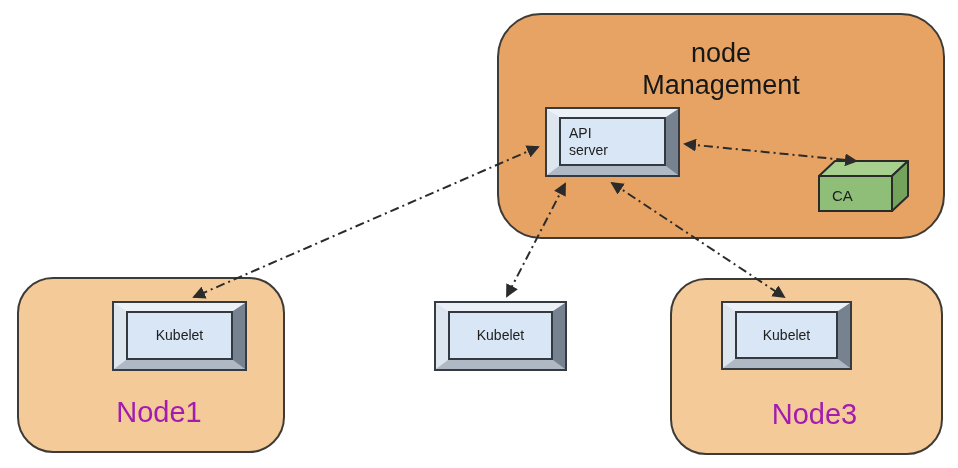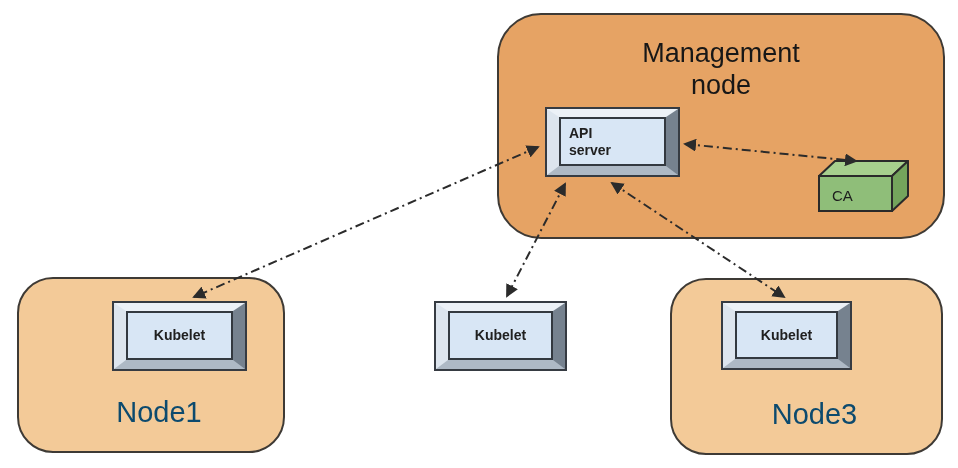--- a/index.html
+++ b/index.html
@@ -38,30 +38,29 @@
     text-align: center;
     font-size: 27px;
     line-height: 32px;
     color: #171717;
   }
   .worker-label {
     position: absolute;
     left: 16px; right: 0; bottom: 22px;
     text-align: center;
     font-size: 29px;
-    color: #0c4a6e;
+    color: #a21caf;
   }
 
   
   .box3d {
     position: absolute;
     box-sizing: border-box;
     border: 2px solid #363b42;
     background: #aab4c1;
-    font-weight: bold;
   }
   .box3d .bevel {
     width: 100%; height: 100%;
     box-sizing: border-box;
     border-style: solid;
     border-width: 8px 12px 9px 12px;
     border-color: #ecf1f7 #76828f #aeb9c5 #dde5ee;
   }
   .box3d .face {
     width: 100%; height: 100%;
@@ -98,22 +97,22 @@
     stroke-dasharray: 9 4 2 4;
   }
 </style>
 </head>
 <body>
 
 <div class="canvas">
 
   <div class="group-node mgmt">
     <div class="mgmt-label">
+      <div>node</div>
       <div>Management</div>
-      <div>node</div>
     </div>
   </div>
 
   <div class="box3d api-box">
     <div class="bevel">
       <div class="face">
         <div>API</div>
         <div>server</div>
       </div>
     </div>

